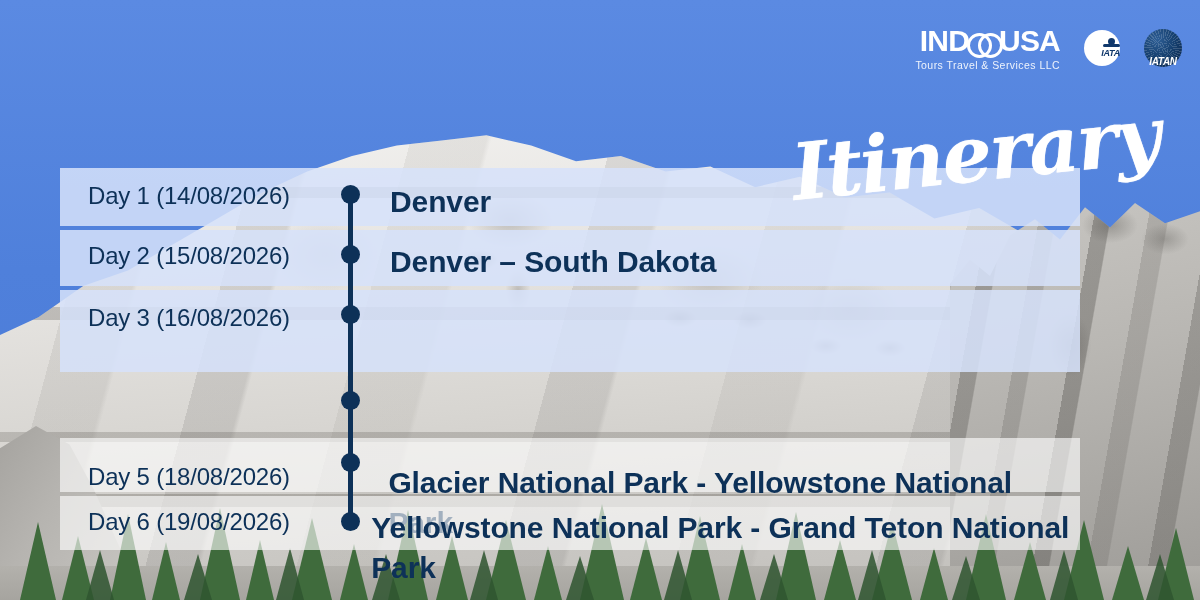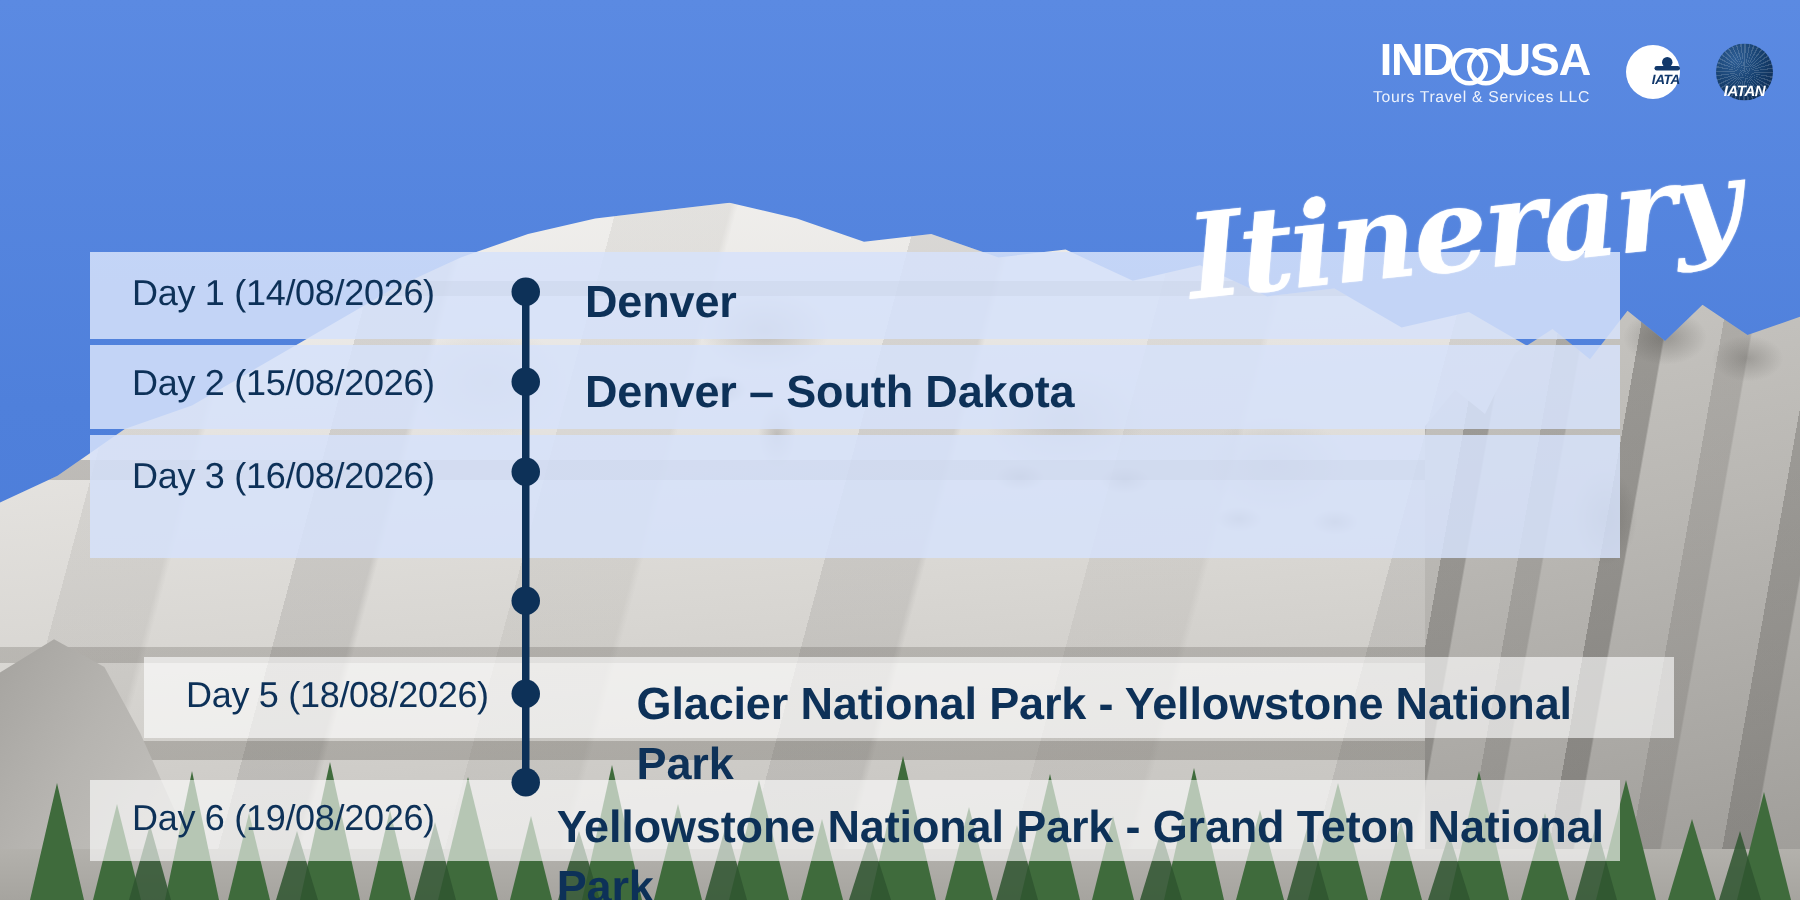--- a/index.html
+++ b/index.html
@@ -391,26 +391,26 @@
     <div class="row tint-blue" style="top:230px; height:56px; padding-top:12px;">
       <span class="day-label">Day 2 (15/08/2026)</span>
       <span class="destination">Denver – South Dakota</span>
     </div>
 
     <div class="row tint-blue" style="top:290px; height:82px; padding-top:14px;">
       <span class="day-label">Day 3 (16/08/2026)</span>
     </div>
 
 
-    <div class="row tint-soft" style="top:438px; height:54px; padding-top:12px;margin-left:36px;">
+    <div class="row tint-soft" style="top:438px; height:54px; padding-top:25px;">
       <span class="day-label">Day 5 (18/08/2026)</span>
       <span class="destination">Glacier National Park - Yellowstone National Park</span>
     </div>
 
-    <div class="row tint-soft" style="top:520px; height:54px; padding-top:12px;">
+    <div class="row tint-soft" style="top:496px; height:54px; padding-top:12px;">
       <span class="day-label">Day 6 (19/08/2026)</span>
       <span class="destination">Yellowstone National Park - Grand Teton National Park</span>
     </div>
   </div>
 
   <div class="timeline" style="left:0; top:0; width:1200px; height:600px;">
     <div class="spine" style="top:194px; height:328px;"></div>
     <div class="dot" style="top:185px;"></div>
     <div class="dot" style="top:245px;"></div>
     <div class="dot" style="top:305px;"></div>

